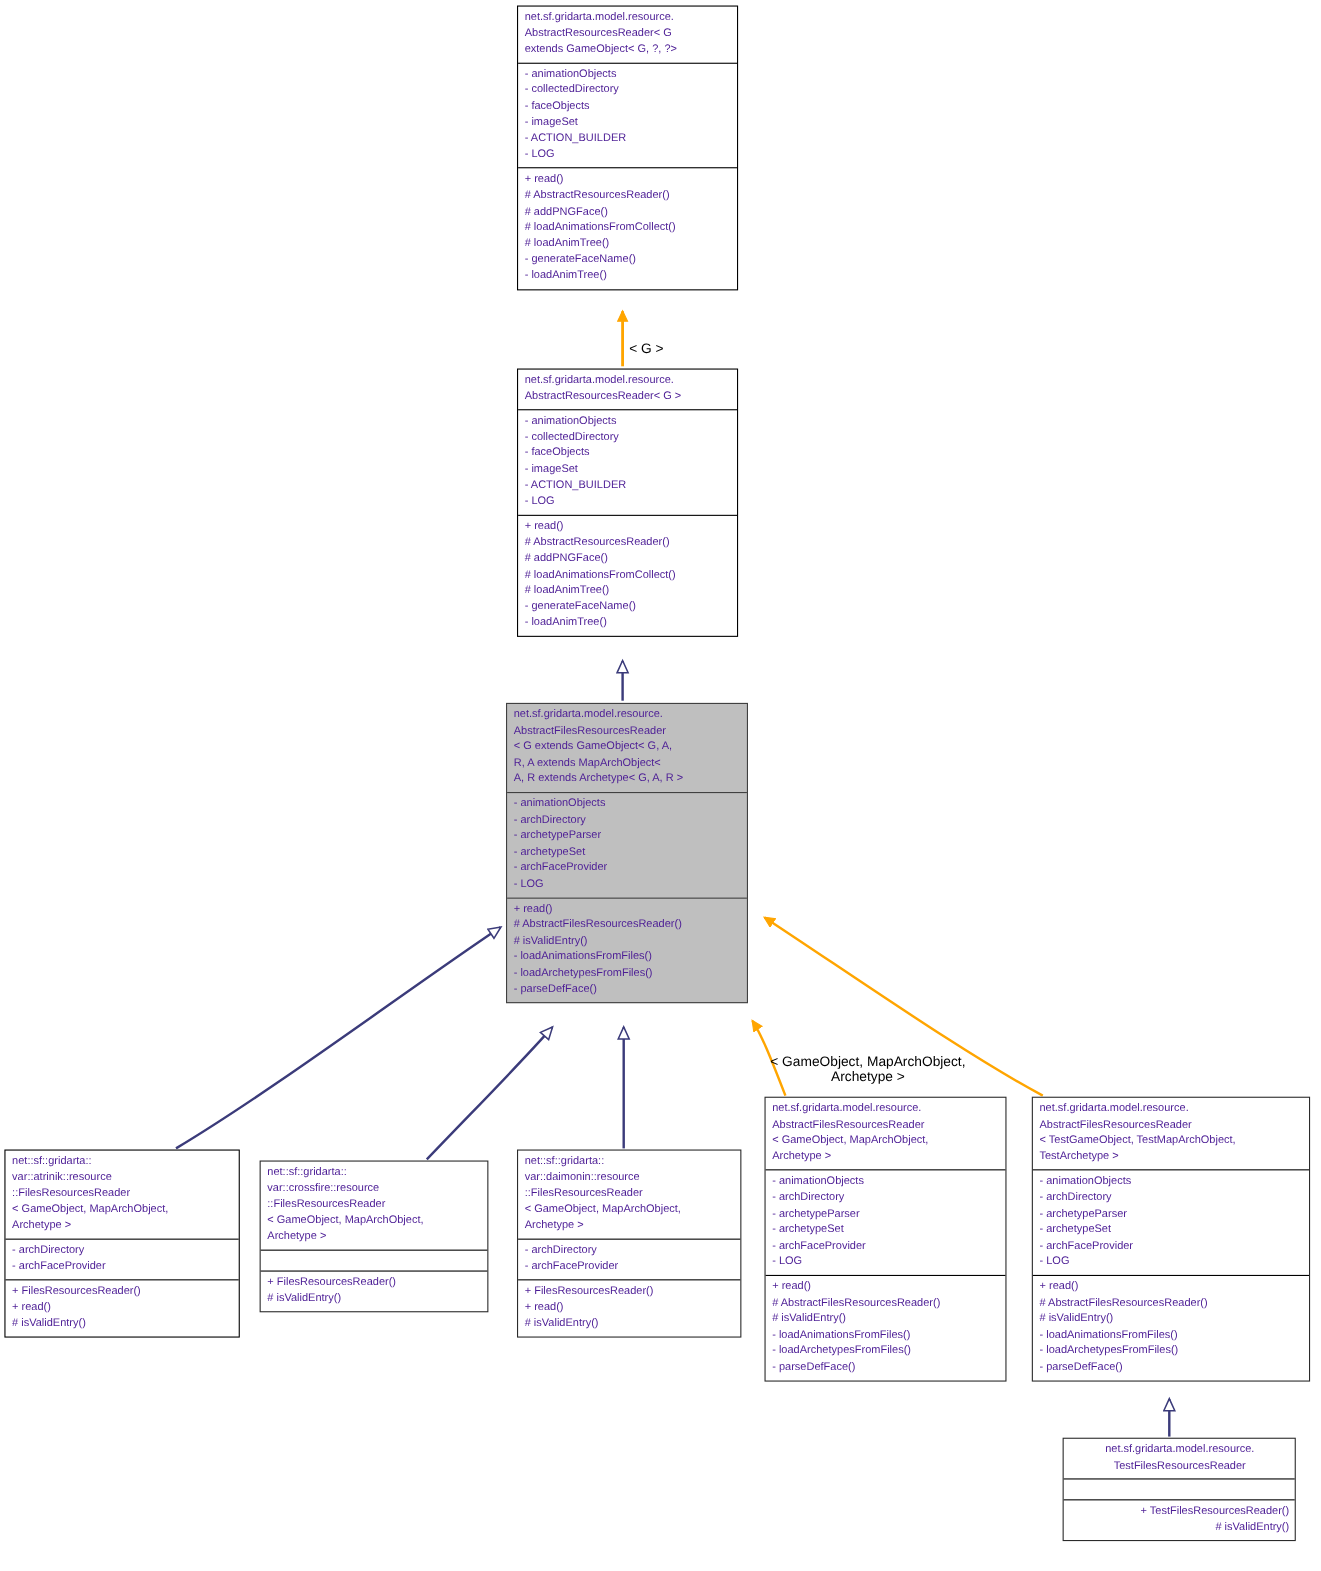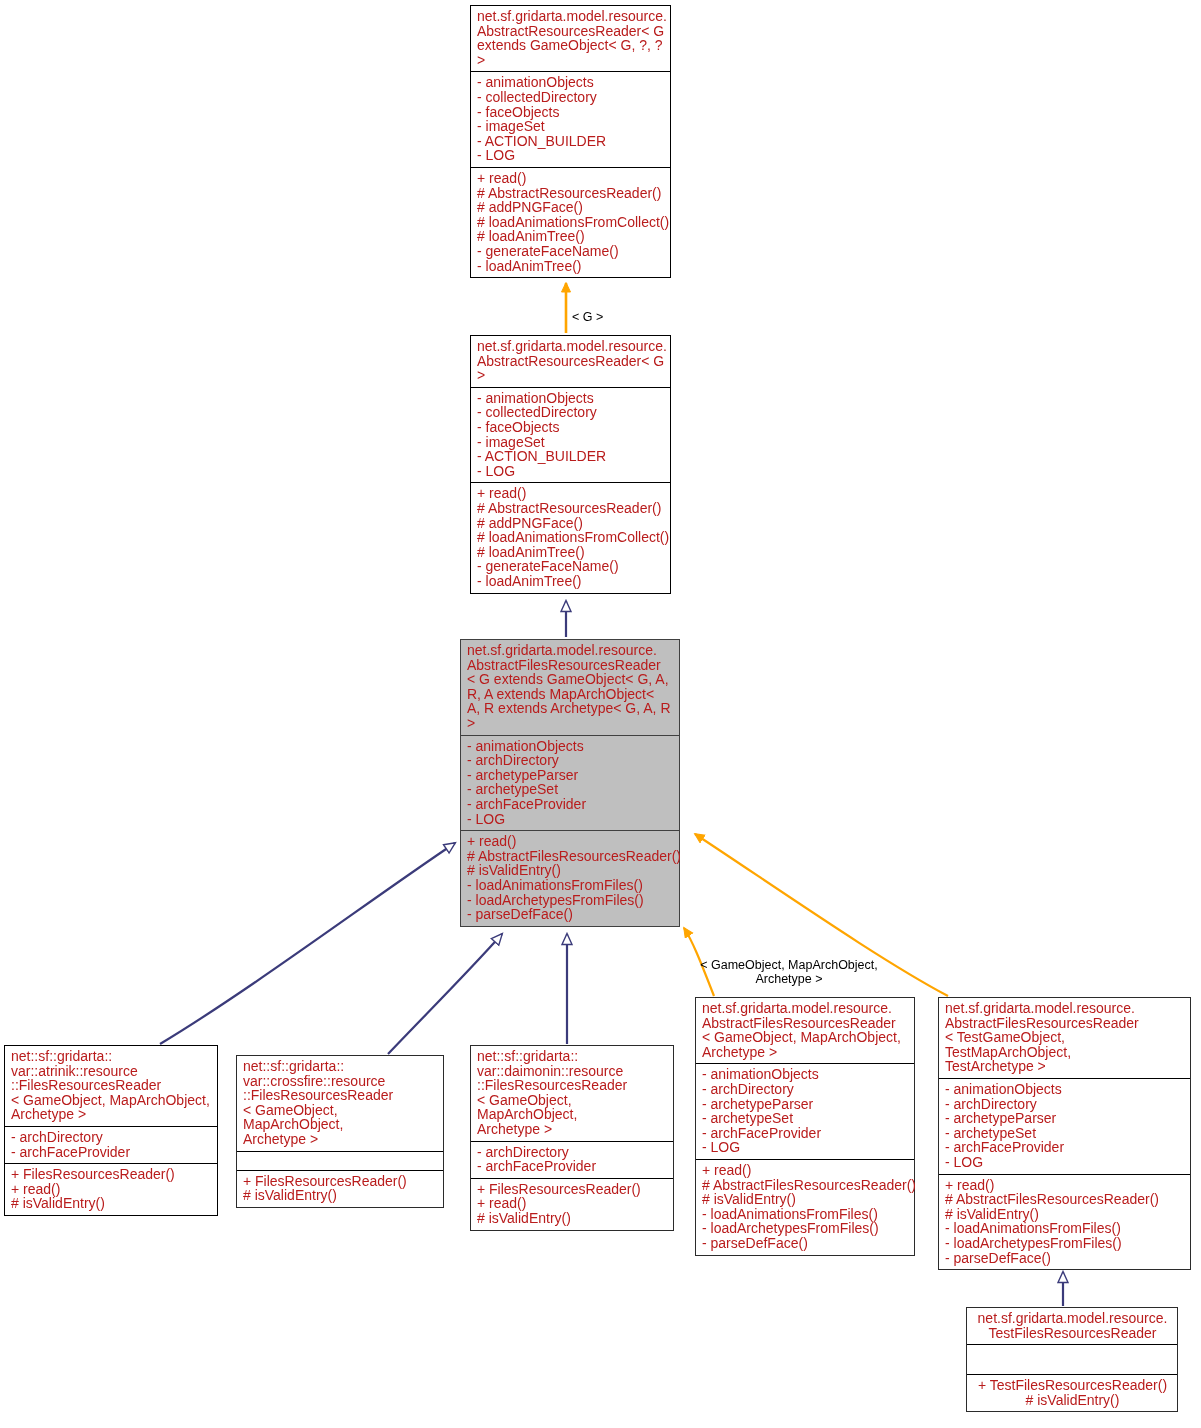--- a/index.html
+++ b/index.html
@@ -19,23 +19,23 @@
     left:0;top:0;
     width:1201px;
     height:1428px;
     pointer-events:none;
   }
   .uml-box{
     position:absolute;
     box-sizing:border-box;
     border:1px solid #000000;
     background:#ffffff;
-    font-size:14px;
+    font-size:10px;
     line-height:14.6px;
-    color:#b91c1c;
+    color:#4c1d95;
   }
   .uml-box.highlight{
     background:#bfbfbf;
     border:1.6px solid #404040;
   }
   .uml-box.thick{
     border:1.4px solid #2b2b2b;
   }
   .compartment{
     padding:3px 5px 4px 6px;
@@ -303,19 +303,19 @@
       <div class="member">- parseDefFace()</div>
     </div>
   </div>
 
   <div class="uml-box thick" style="left:966px; top:1307px; width:212px; text-align:center;">
     <div class="compartment" style="text-align:center;">
       <div class="title">net.sf.gridarta.model.resource.
 TestFilesResourcesReader</div>
     </div>
     <div class="compartment empty-compartment"></div>
-    <div class="compartment" style="text-align:center;margin-top:11px;">
+    <div class="compartment" style="text-align:right;">
       <div class="member">+ TestFilesResourcesReader()</div>
       <div class="member"># isValidEntry()</div>
     </div>
   </div>
 
 </div>
 
 </body></html>

